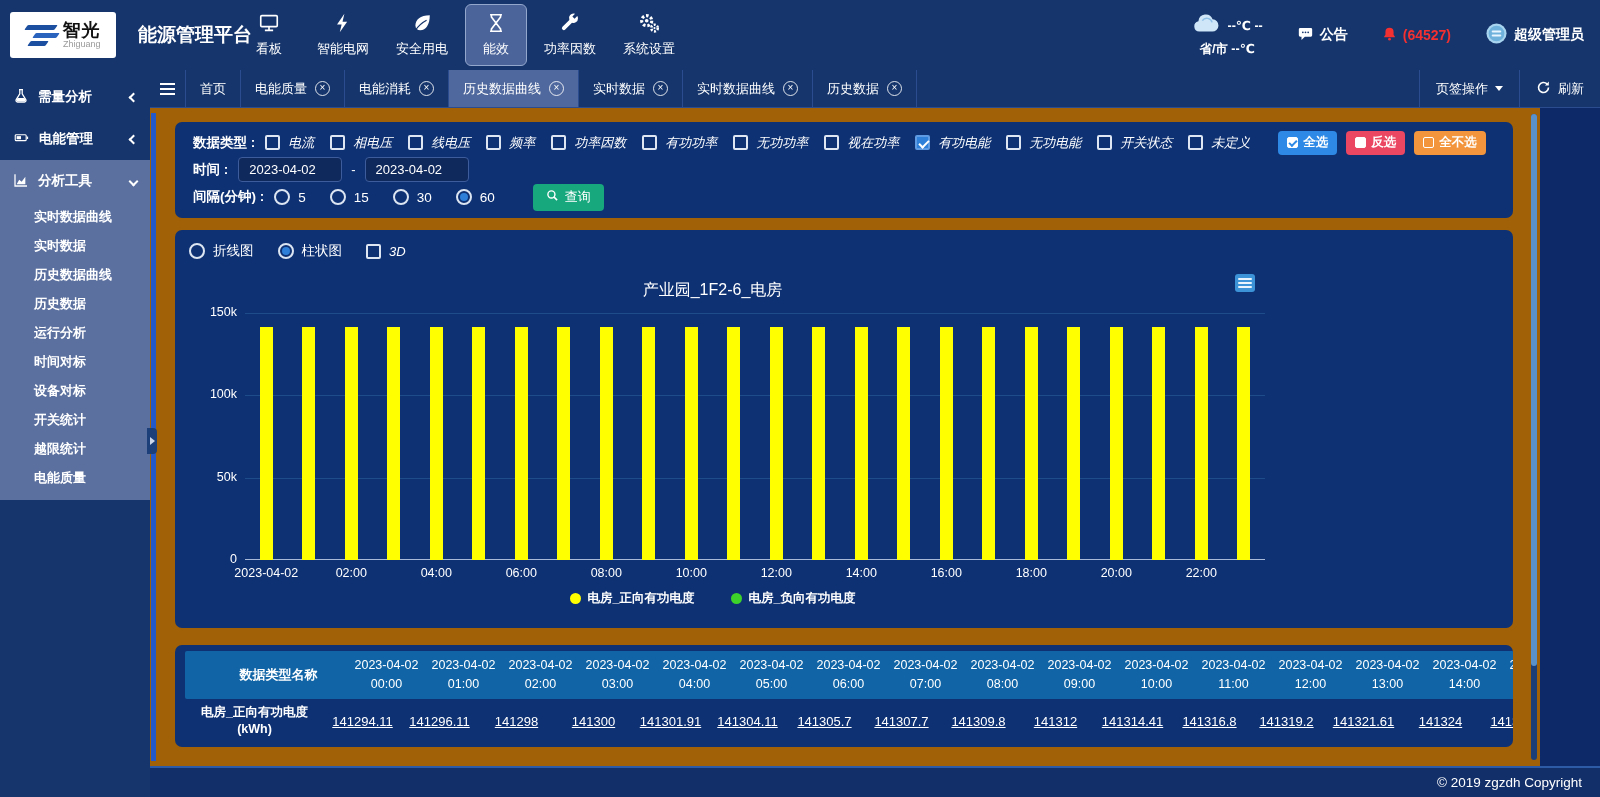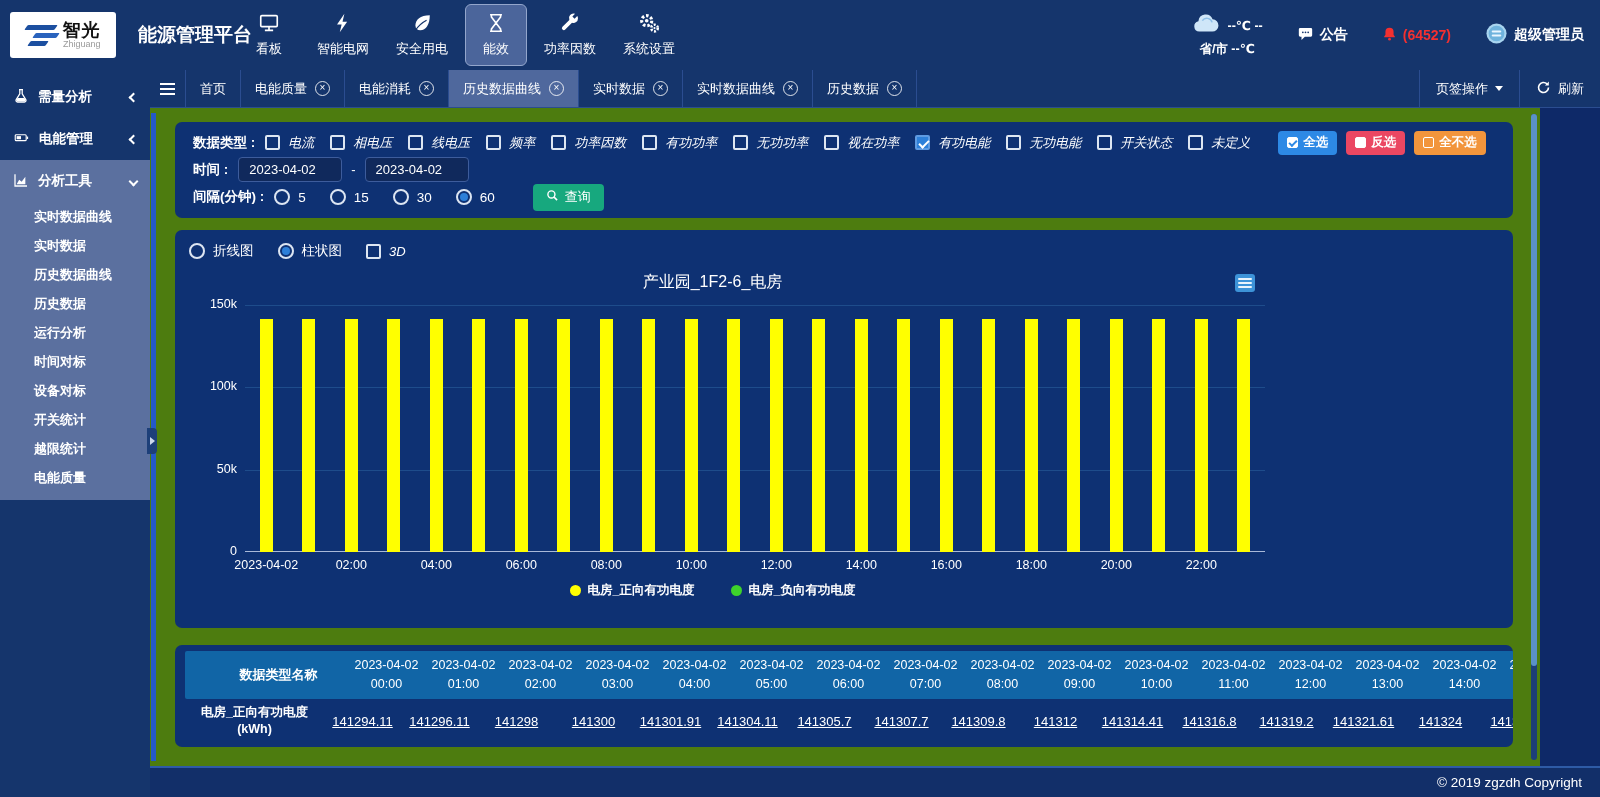--- a/index.html
+++ b/index.html
@@ -53,21 +53,21 @@
   .burger i { display:block; width:15px; height:2px; background:#fff; box-shadow:0 5px 0 #fff, 0 -5px 0 #fff; }
   .tab { display:flex; align-items:center; gap:8px; padding:0 14px; font-size:13px; border-right:1px solid #2b4d90; cursor:pointer; }
   .tab.active { background:#4f689d; }
   .tab-close { width:15px; height:15px; border:1px solid rgba(255,255,255,.85); border-radius:50%;
                font-size:10px; line-height:12px; text-align:center; color:#fff; }
   .tab-actions { margin-left:auto; display:flex; align-items:stretch; }
   .tab-op { display:flex; align-items:center; gap:7px; padding:0 16px; font-size:13px; border-left:1px solid #2b4d90; cursor:pointer; }
   .caret-down { width:0; height:0; border-left:4.5px solid transparent; border-right:4.5px solid transparent; border-top:5px solid #fff; }
 
   
-  .content { position:absolute; left:0; top:38px; width:1450px; height:658px; background:#4d7c0f; }
+  .content { position:absolute; left:0; top:38px; width:1450px; height:658px; background:#a16207; }
   .accent { position:absolute; left:1px; top:5px; width:5px; height:648px; background:#2459c9; }
   .right-strip { position:absolute; left:1390px; top:0; width:60px; height:658px; background:#0e2968; }
   .sb-track { position:absolute; left:1381px; top:6px; width:6px; height:646px; background:#1c3e78; border-radius:3px; }
   .sb-thumb { position:absolute; left:0; top:0; width:6px; height:552px; background:#5a91c8; border-radius:3px; }
   .panel { position:absolute; left:25px; width:1338px; background:#0e3173; border-radius:7px; }
 
   
   .filter-panel { top:14px; height:96px; padding:7px 18px; display:flex; flex-direction:column; justify-content:space-around; }
   .f-row { display:flex; align-items:center; height:27px; }
   .f-label { font-size:13.5px; font-weight:bold; margin-right:10px; white-space:nowrap; }
@@ -91,21 +91,21 @@
   .dash { margin:0 9px; font-size:13px; }
   .radio-item { display:flex; align-items:center; gap:8px; margin-right:24px; font-size:13.5px; cursor:pointer; }
   .radio { width:16px; height:16px; border:2px solid #dce5f2; border-radius:50%; position:relative; flex:none; }
   .radio.on::after { content:""; position:absolute; left:2px; top:2px; width:8px; height:8px; border-radius:50%; background:#2d7fd8; }
   .query-btn { height:27px; display:flex; align-items:center; gap:6px; background:#17a87e; border:none; border-radius:4px;
                color:#fff; font-size:13px; padding:0 13px; margin-left:14px; cursor:pointer; font-family:inherit; }
 
   
   .chart-panel { top:122px; height:398px; }
   .chart-controls { position:absolute; left:14px; top:12px; display:flex; align-items:center; z-index:3; }
-  .chart-box { position:absolute; left:0; top:0; width:1075px; height:398px; }
+  .chart-box { position:absolute; left:0; top:8px; width:1075px; height:398px; }
   .chart-title { position:absolute; left:0; top:42px; width:1075px; text-align:center; font-size:16px; color:#fff; }
   .toolbox { position:absolute; left:1060px; top:44px; width:20px; height:18px; background:#3d93d8; border-radius:3px;
              display:flex; flex-direction:column; justify-content:center; gap:2px; padding:3px 3px; cursor:pointer; }
   .toolbox i { display:block; height:2px; background:#eaf4fc; border-radius:1px; }
   .plot { position:absolute; left:70px; top:75px; width:1020px; height:247px; border-bottom:1px solid #a9b9d8; }
   .gl { position:absolute; left:0; width:1020px; height:1px; background:#1e4c8b; }
   .ylab { position:absolute; left:0; width:62px; text-align:right; font-size:12.5px; font-weight:normal; color:#fff; }
   .bars { position:absolute; left:0; top:0; width:1020px; height:247px; display:flex; align-items:flex-end; }
   .slot { flex:1; display:flex; justify-content:center; }
   .bar { width:13px; }

